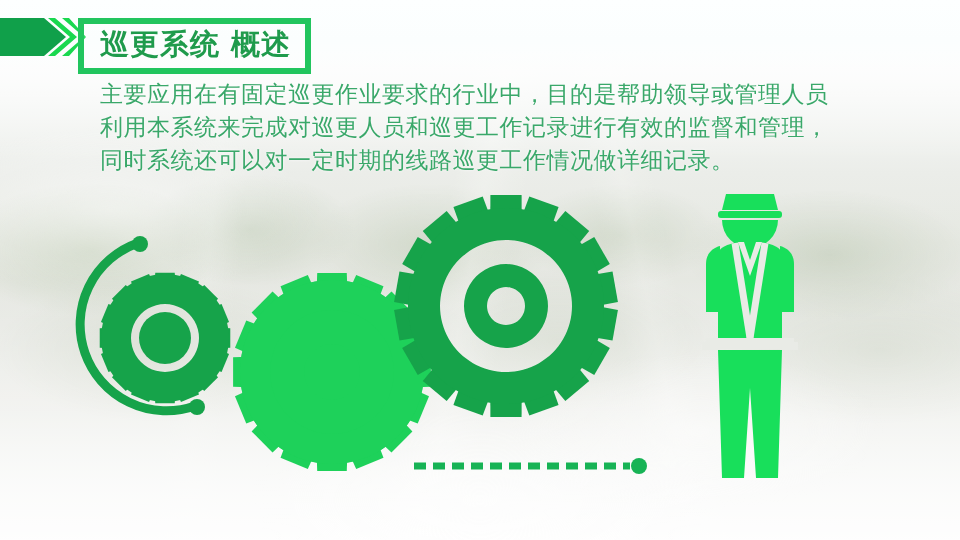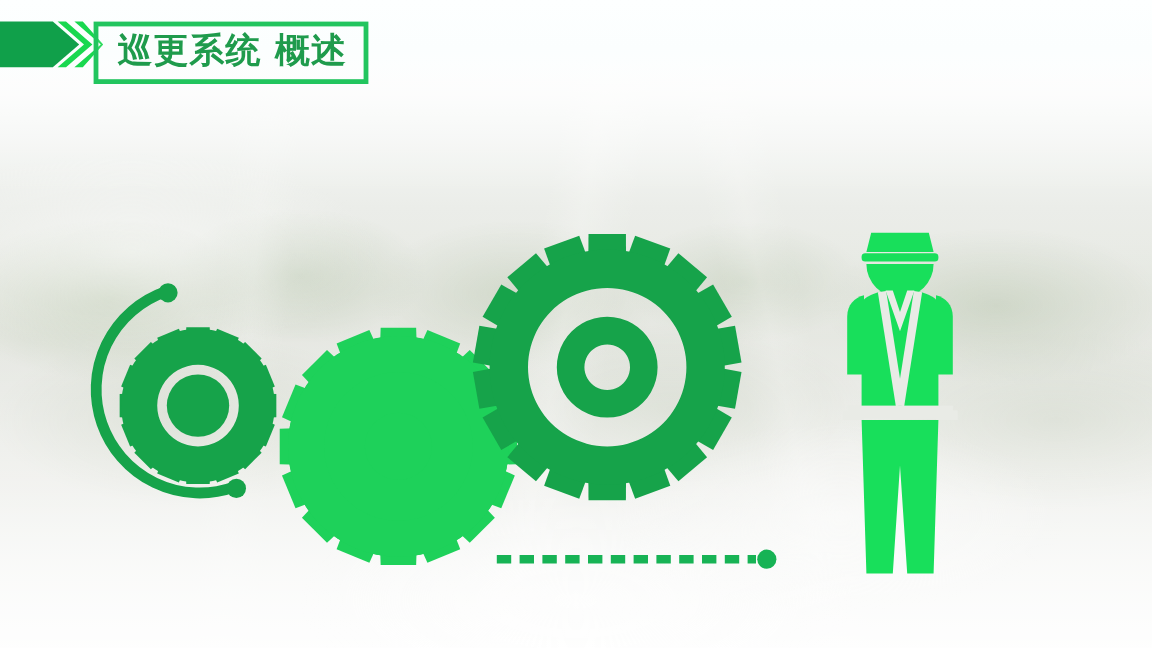--- a/index.html
+++ b/index.html
@@ -58,21 +58,21 @@
       radial-gradient(ellipse 300px 120px at 110px 210px, rgba(255,255,255,.95), rgba(255,255,255,0) 70%),
       radial-gradient(ellipse 260px 110px at 700px 430px, rgba(255,255,255,.9), rgba(255,255,255,0) 72%),
       radial-gradient(ellipse 320px 130px at 480px 500px, rgba(255,255,255,.9), rgba(255,255,255,0) 72%);
   }
 
   
   .header{position:absolute;left:0;top:8px;height:50px;}
   .arrow-wrap{position:absolute;left:0;top:8px;}
   .title-box{
     position:absolute;left:78px;top:10px;
-    border:4px solid #22c55e;
+    border:6px solid #22c55e;
     padding:2px 14px 6px 16px;
     background:rgba(255,255,255,.10);
   }
   .title-text{
     font-size:29px;line-height:36px;font-weight:bold;
     color:#1f9b4c;letter-spacing:1px;white-space:nowrap;
     font-family:"DejaVu Sans","Liberation Sans",sans-serif;
   }
 
   
@@ -115,20 +115,23 @@
         <path d="M48 2 L70 21 L48 40 L55 40 L77 21 L55 2 Z" fill="#19d84f"></path>
         <path d="M62 2 L84 21 L62 40 L69 40 L86 21 L69 2 Z" fill="#19d84f"></path>
       </svg>
     </div>
 
     <div class="title-box">
       <div class="title-text">巡更系统  概述</div>
     </div>
   </div>
 
+  <div class="para">
+    <p>主要应用在有固定巡更作业要求的行业中，目的是帮助领导或管理人员利用本系统来完成对巡更人员和巡更工作记录进行有效的监督和管理，同时系统还可以对一定时期的线路巡更工作情况做详细记录。</p>
+  </div>
 
   <div class="gfx">
 
     <svg id="svg-gear-small" width="190" height="195" viewBox="0 0 190 195" aria-hidden="true">
       <g>
         <path d="M78 15 A 72 72 0 1 0 135 178" fill="none" stroke="#16a34a" stroke-width="9" stroke-linecap="round"></path>
         <circle cx="80" cy="16" r="8" fill="#16a34a"></circle>
         <circle cx="137" cy="179" r="8" fill="#16a34a"></circle>
       </g>
       <g transform="translate(105,110)">

